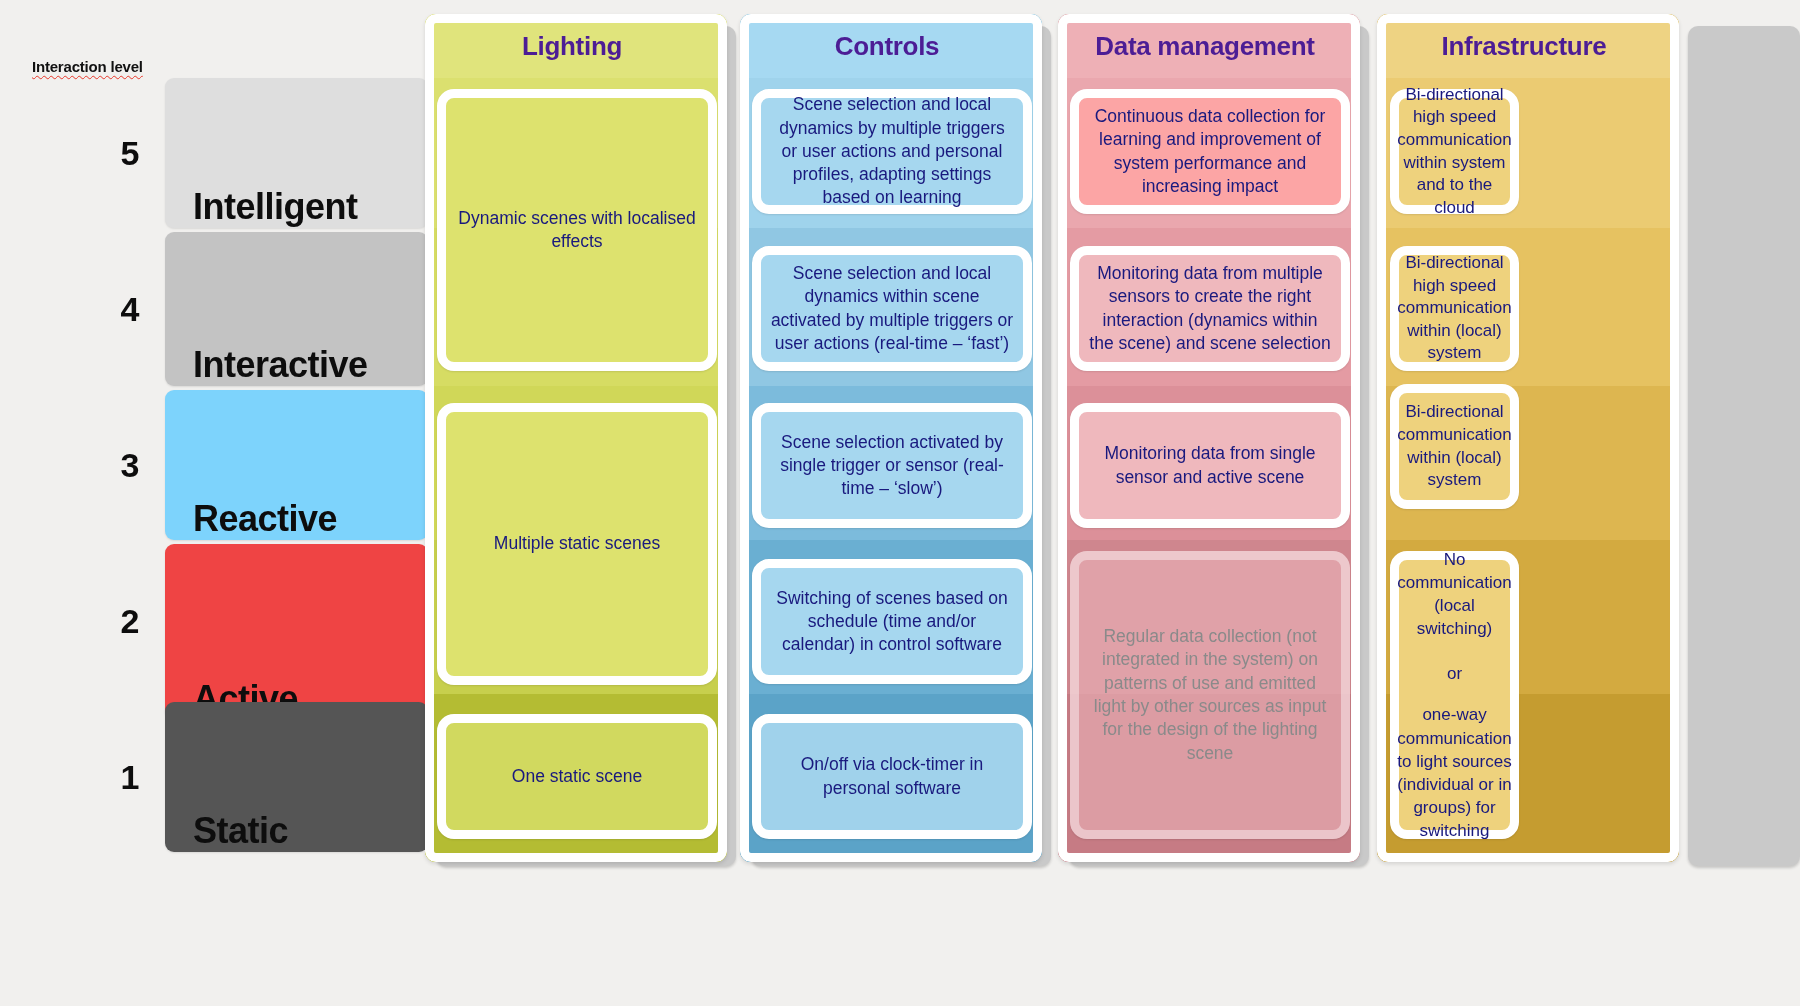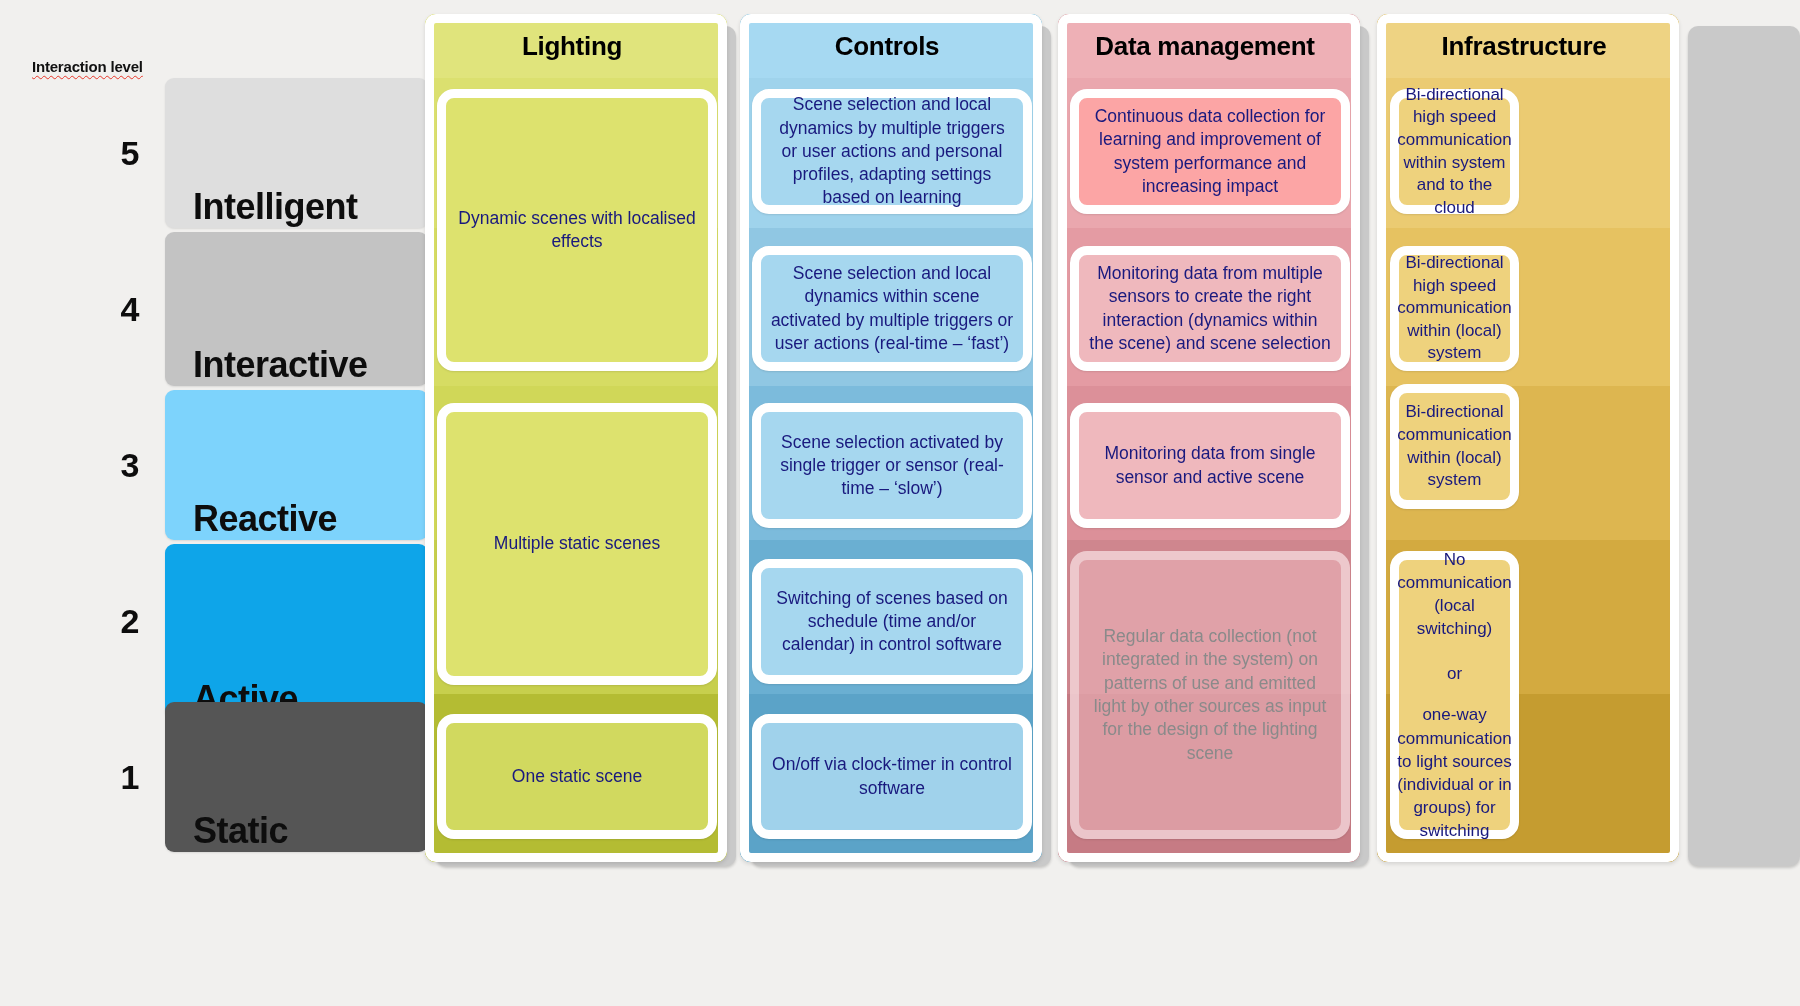--- a/index.html
+++ b/index.html
@@ -54,21 +54,21 @@
   }
   .col-band{
     position:absolute;top:14px;
     border-radius:11px;overflow:hidden;
     box-shadow:0 2px 4px rgba(0,0,0,.12);
   }
   .col-band .band-seg{position:absolute;left:0;right:0;}
   .col-head{
     position:absolute;left:0;right:8px;top:0;height:64px;
     display:flex;align-items:center;justify-content:center;
-    font-size:26px;font-weight:bold;color:#000000;
+    font-size:26px;font-weight:bold;color:#4c1d95;
     letter-spacing:-0.3px;z-index:4;white-space:nowrap;
   }
   .col-band-inner-white{
     position:absolute;left:0;top:0;right:0;bottom:0;
     border:9px solid #ffffff;border-radius:11px;
     box-sizing:border-box;pointer-events:none;z-index:5;
   }
 
   
   .card{
@@ -104,21 +104,21 @@
 
   <div class="row-box" style="top:78px;height:150px;background:#dedede;">
     <span>Intelligent</span>
   </div>
   <div class="row-box" style="top:232px;height:154px;background:#c3c3c3;">
     <span>Interactive</span>
   </div>
   <div class="row-box" style="top:390px;height:150px;background:#7dd3fc;">
     <span>Reactive</span>
   </div>
-  <div class="row-box" style="top:544px;height:176px;background:#0ea5e9;">
+  <div class="row-box" style="top:544px;height:176px;background:#ef4444;">
     <span>Active</span>
   </div>
   <div class="row-box" style="top:702px;height:150px;background:#555555;">
     <span>Static</span>
   </div>
 
   <div class="col-shadow" style="left:436px;width:300px;height:840px;"></div>
   <div class="col-band" style="left:425px;width:302px;height:848px;background:#d3d959;">
     <div class="band-seg" style="top:0;height:64px;background:#e0e47c;"></div>
     <div class="band-seg" style="top:64px;height:150px;background:#dbe06f;"></div>
@@ -156,21 +156,21 @@
   <div class="card" style="left:752px;top:246px;width:280px;height:125px;background:#a6d7ef;">
     <p>Scene selection and local dynamics within scene activated by multiple triggers or user actions (real-time – ‘fast’)</p>
   </div>
   <div class="card" style="left:752px;top:403px;width:280px;height:125px;background:#a6d7ef;">
     <p>Scene selection activated by single trigger or sensor (real-time – ‘slow’)</p>
   </div>
   <div class="card" style="left:752px;top:559px;width:280px;height:125px;background:#a6d7ef;">
     <p>Switching of scenes based on schedule (time and/or calendar) in control software</p>
   </div>
   <div class="card" style="left:752px;top:714px;width:280px;height:125px;background:#a0d2eb;">
-    <p>On/off via clock-timer in control software</p>
+    <p>On/off via clock-timer in personal software</p>
   </div>
 
   <div class="col-shadow" style="left:1069px;width:300px;height:840px;"></div>
   <div class="col-band" style="left:1058px;width:302px;height:848px;background:#c4828a;">
     <div class="band-seg" style="top:0;height:64px;background:#eeb0b6;"></div>
     <div class="band-seg" style="top:64px;height:150px;background:#eaa7ae;"></div>
     <div class="band-seg" style="top:214px;height:158px;background:#e49ba3;"></div>
     <div class="band-seg" style="top:372px;height:154px;background:#dc9099" ;=""></div>
     <div class="band-seg" style="top:526px;height:154px;background:#cf868e;"></div>
     <div class="band-seg" style="top:680px;height:168px;background:#c67b84;"></div>

